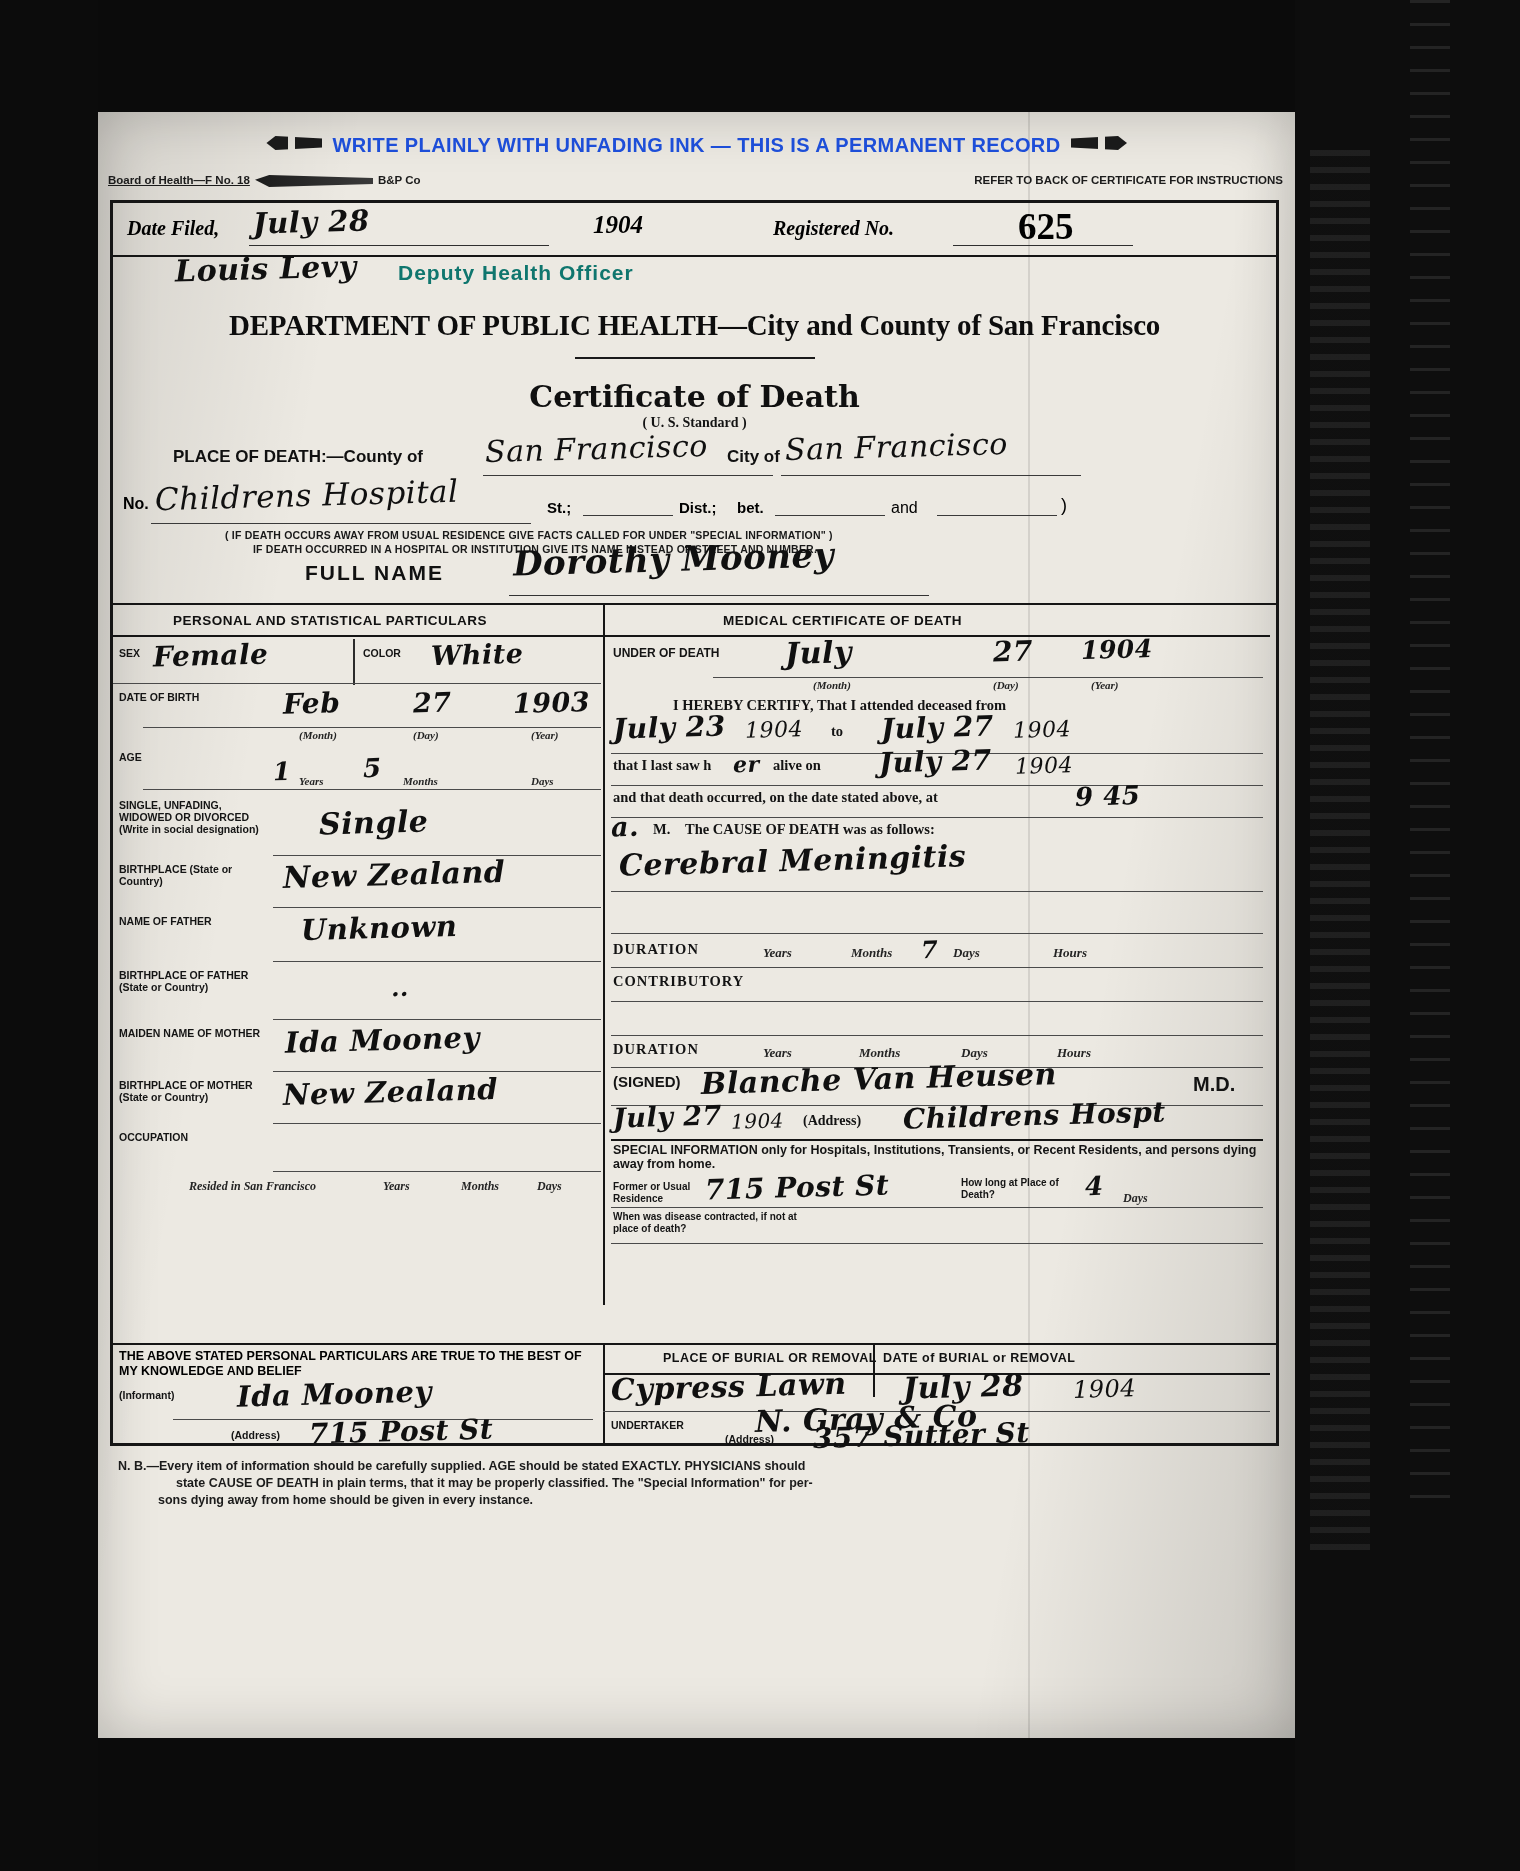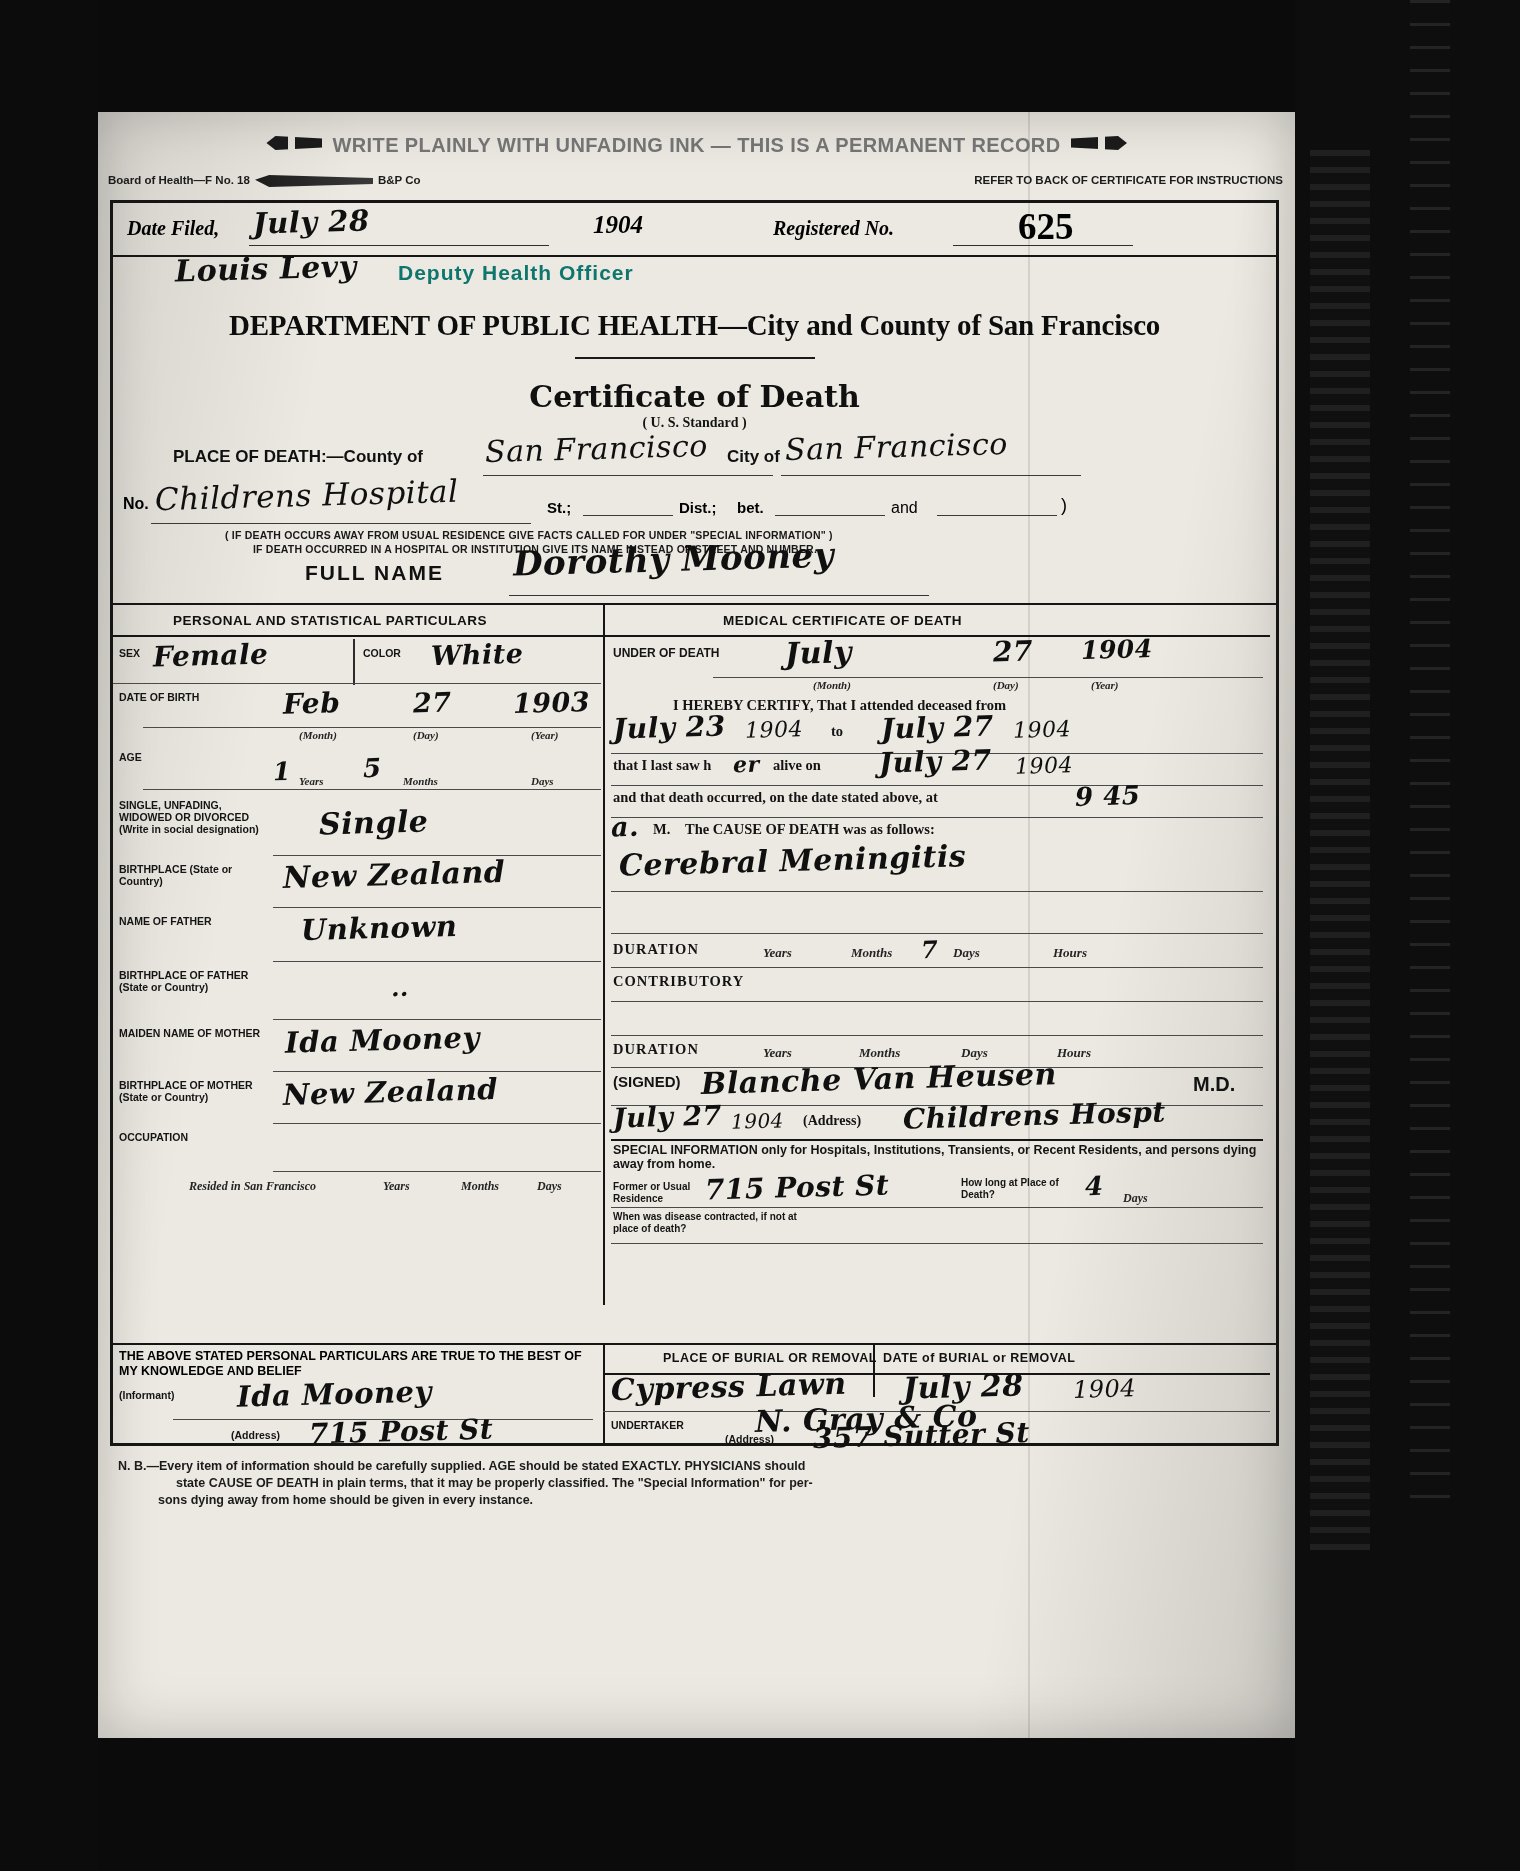--- a/index.html
+++ b/index.html
@@ -15,28 +15,28 @@
   .speckB{position:absolute;right:96px;top:120px;width:40px;height:1500px;
      background:repeating-linear-gradient(180deg,#3b3b3b 0px,#3b3b3b 3px,#0f0f0f 3px,#0f0f0f 23px);opacity:.5;}
 
   .page{position:absolute;left:98px;top:112px;width:1197px;height:1626px;background:#ece9e2;
         box-shadow:inset 0 0 60px rgba(0,0,0,.22);}
   .page:before{content:"";position:absolute;inset:0;
      background:linear-gradient(100deg,rgba(0,0,0,.10) 0%,rgba(0,0,0,0) 18%,rgba(0,0,0,0) 78%,rgba(0,0,0,.14) 100%);
      pointer-events:none;}
 
   .hdrband{position:absolute;left:0;top:22px;width:1197px;text-align:center;
-      font-family:"Liberation Sans",sans-serif;font-weight:bold;font-size:20px;letter-spacing:.4px;color:#737373;}
+      font-family:"Liberation Sans",sans-serif;font-weight:bold;font-size:20px;letter-spacing:.4px;color:#1d4ed8;}
   .wing{display:inline-block;width:56px;height:14px;vertical-align:2px;
       background:linear-gradient(90deg,#1a1a1a 0 40%,transparent 40% 52%,#1a1a1a 52% 100%);
       clip-path:polygon(0 50%,16% 0,100% 18%,100% 82%,16% 100%);margin:0 10px;}
   .wing.r{transform:scaleX(-1);}
 
   .subline{position:absolute;top:62px;width:1197px;font-family:"Liberation Sans",sans-serif;font-size:11.5px;font-weight:bold;color:#1b1b1b;}
-  .subline .l{position:absolute;left:10px;}
+  .subline .l{position:absolute;left:10px;text-decoration:underline;}
   .subline .sq{position:absolute;left:157px;top:1px;width:118px;height:12px;
       background:linear-gradient(90deg,#1c1c1c,#3a3a3a);clip-path:polygon(0 40%,12% 0,100% 25%,100% 75%,12% 100%);}
   .subline .l2{position:absolute;left:280px;}
   .subline .r{position:absolute;right:12px;}
 
   .cert{position:absolute;left:12px;top:88px;width:1163px;height:1240px;border:3px solid #151515;background:transparent;}
 
   .row-datefiled{position:absolute;left:0;top:0;width:100%;height:52px;border-bottom:2px solid #151515;}
   .ital{font-family:"Liberation Serif",serif;font-style:italic;font-weight:bold;}
   .lbl{position:absolute;font-family:"Liberation Sans",sans-serif;}

